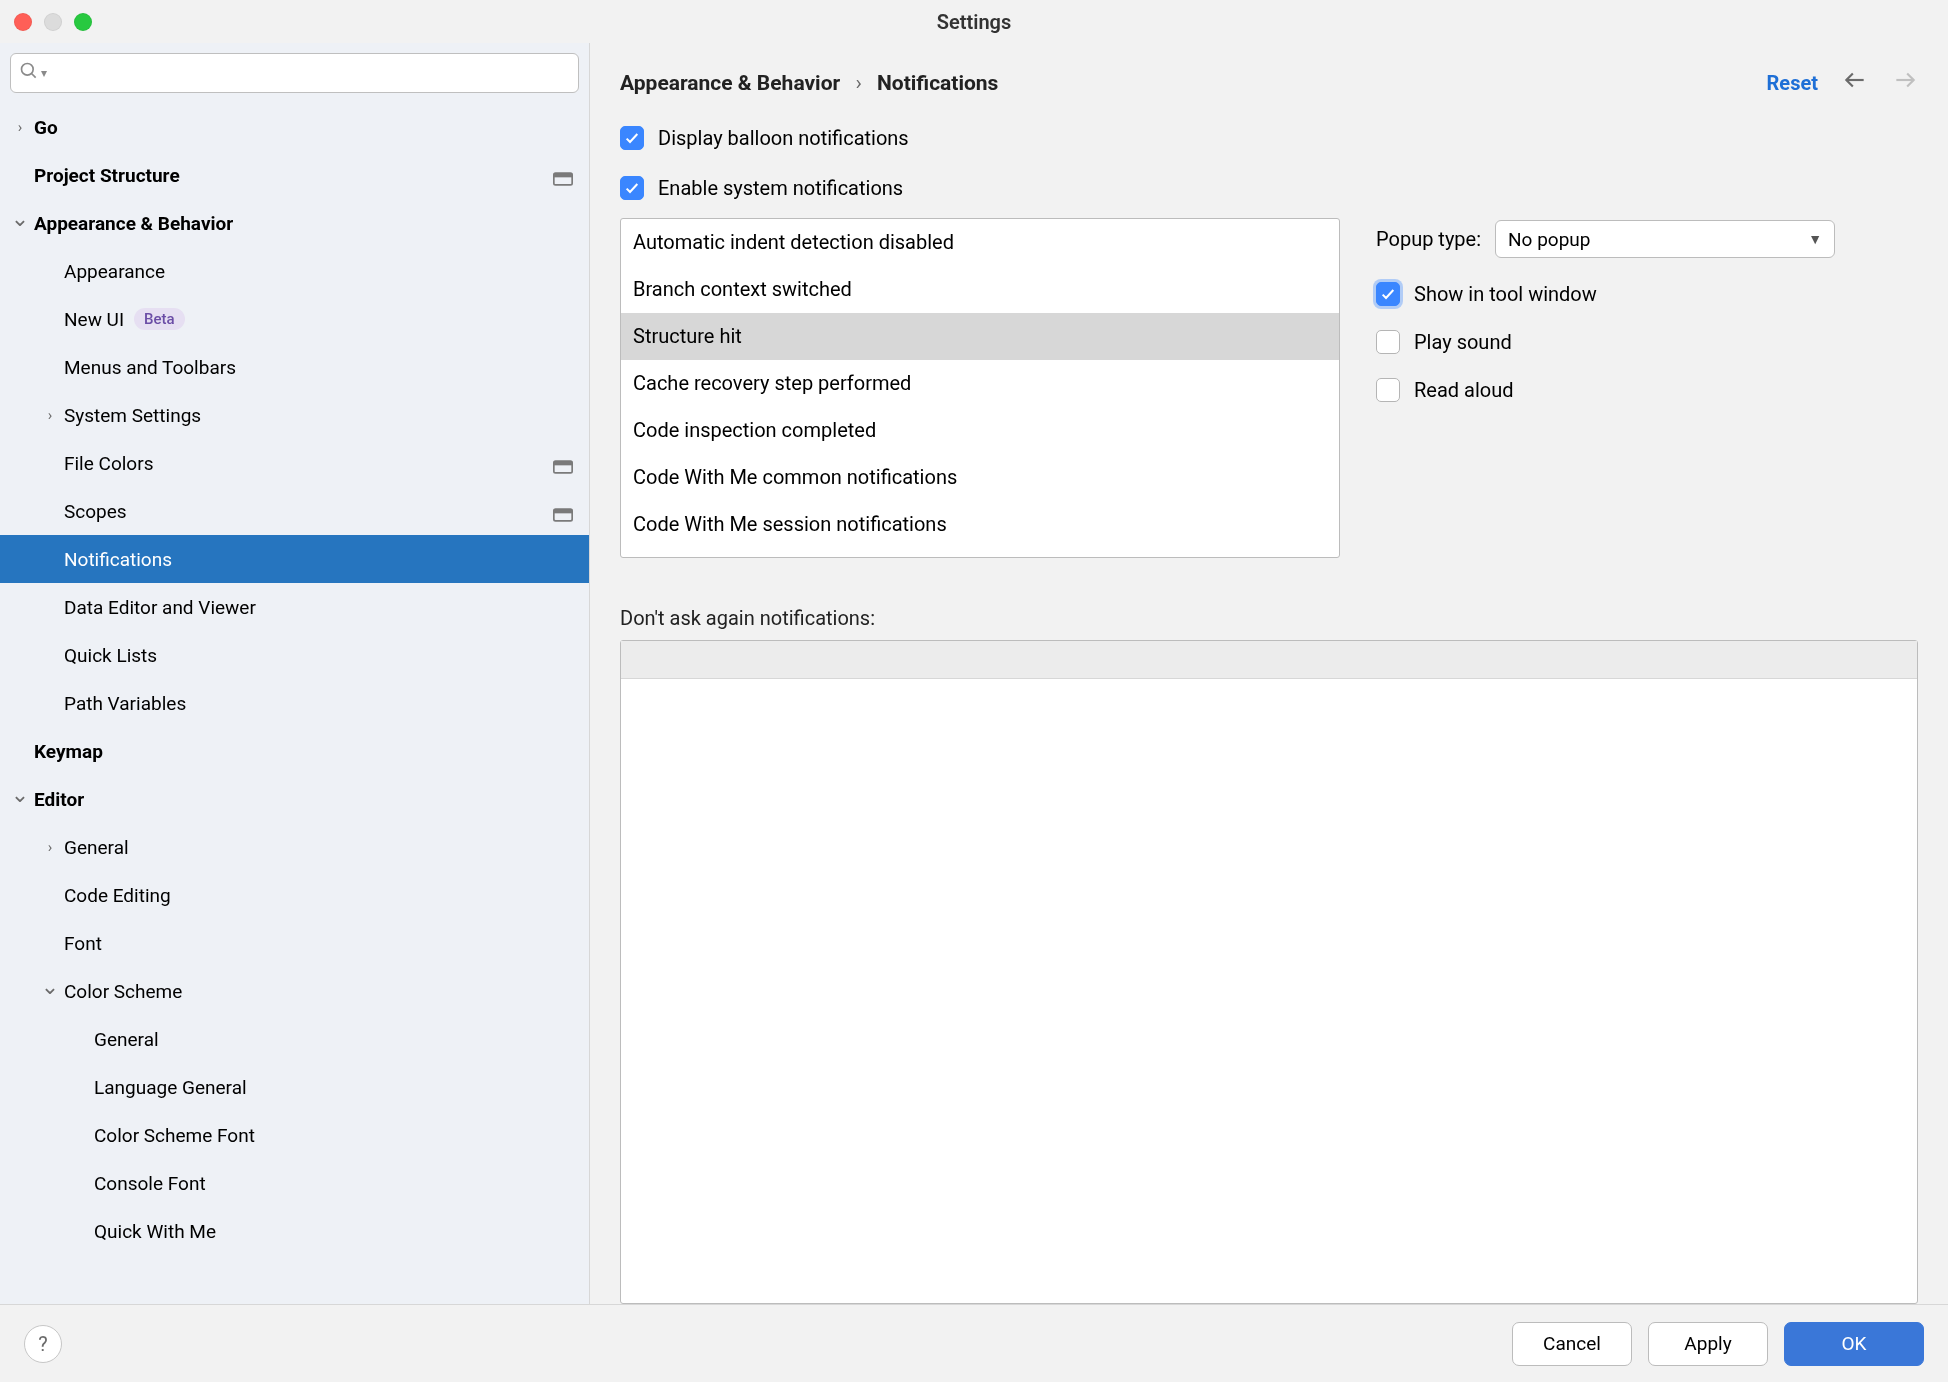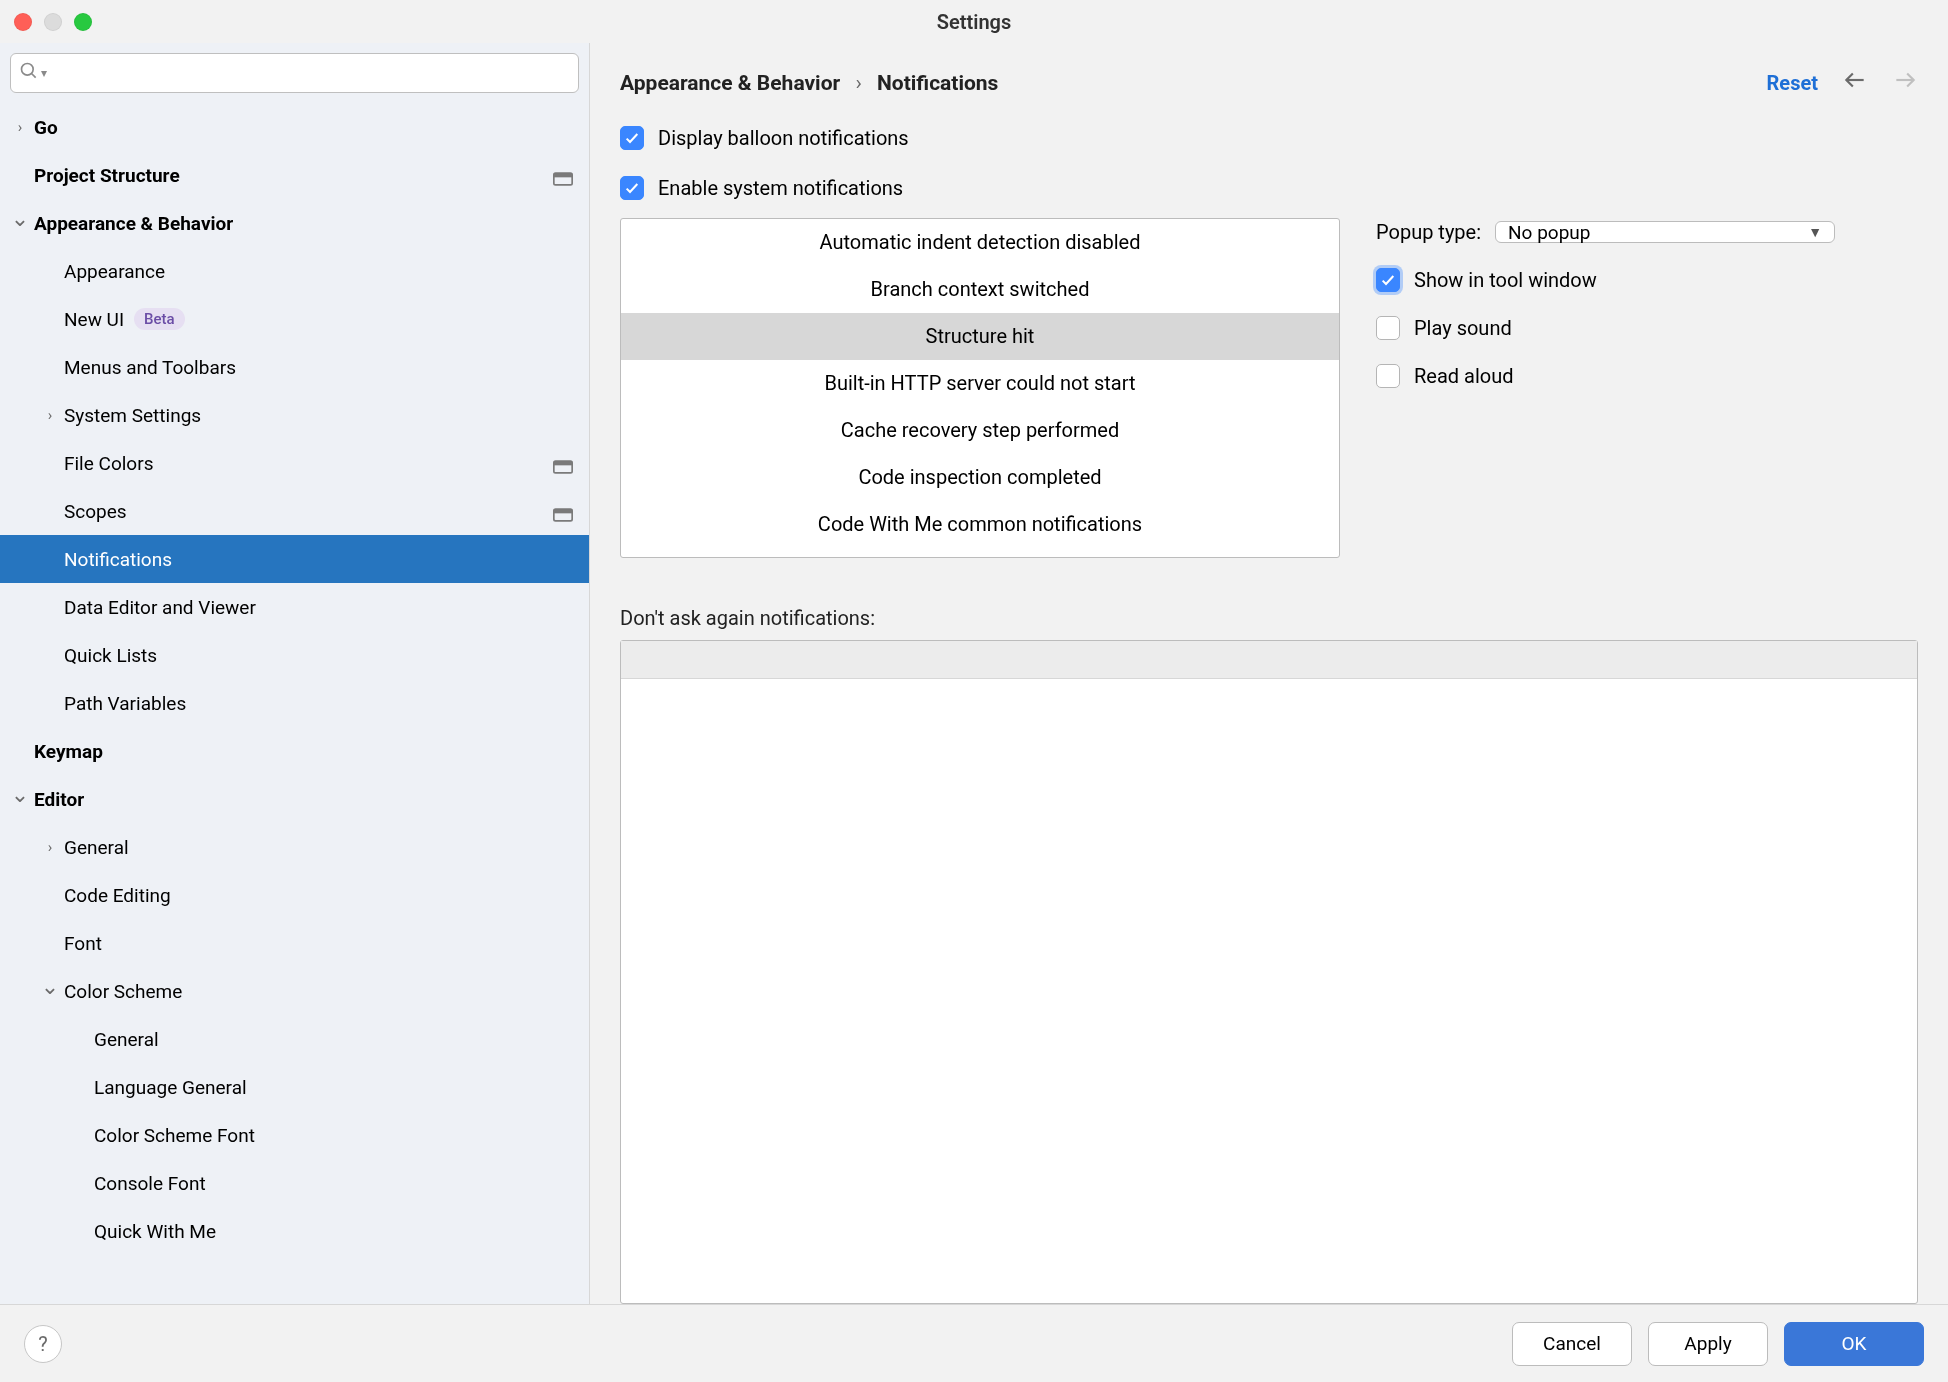--- a/index.html
+++ b/index.html
@@ -146,38 +146,37 @@
 
   .two-col {
     display:flex; gap:36px; align-items:flex-start;
   }
   .listbox {
     width:720px; height:340px;
     background:#fff; border:1px solid #bcbcbc;
     border-radius:3px;
     overflow:hidden;
     font-size:20px;
-    text-align:center;
   }
   .listbox-item {
     padding: 4px 12px;
     line-height:1.95;
     white-space:nowrap;
   }
   .listbox-item.selected { background:#d7d7d7; }
 
   .right-opts { padding-top:2px; }
   .optrow {
     display:flex; align-items:center; gap:14px;
     font-size:20px; margin-bottom:24px;
   }
   .optrow label { white-space:nowrap;}
   .select {
     flex:0 0 auto;
-    min-width:340px; height:22px;
+    min-width:340px; height:38px;
     border:1px solid #bcbcbc; border-radius:6px;
     background:#fff;
     display:flex; align-items:center; padding:0 12px;
     justify-content:space-between;
     font-size:19px;
   }
   .select .caret { font-size:14px; color:#555;}
 
   .section-label {
     margin-top:48px; font-size:20px; color:#222;
@@ -409,21 +408,20 @@
             </svg>
         </span>
         <span>Enable system notifications</span>
       </div>
 
       <div class="two-col">
         <div class="listbox" id="typelist">
             <div class="listbox-item">Automatic indent detection disabled</div>
             <div class="listbox-item">Branch context switched</div>
             <div class="listbox-item selected">Structure hit</div>
-            <div class="listbox-item">Built-in HTTP server could not start</div>
             <div class="listbox-item">Cache recovery step performed</div>
             <div class="listbox-item">Code inspection completed</div>
             <div class="listbox-item">Code With Me common notifications</div>
             <div class="listbox-item">Code With Me session notifications</div>
           </div>
 
         <div class="right-opts">
           <div class="optrow">
             <label>Popup type:</label>
             <div class="select">

